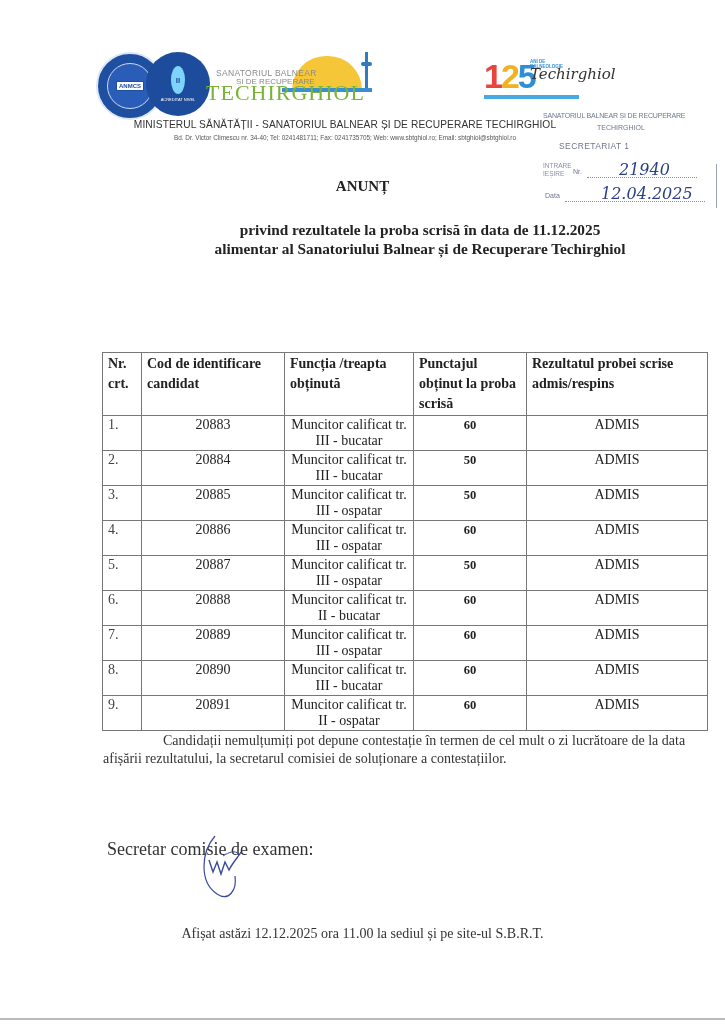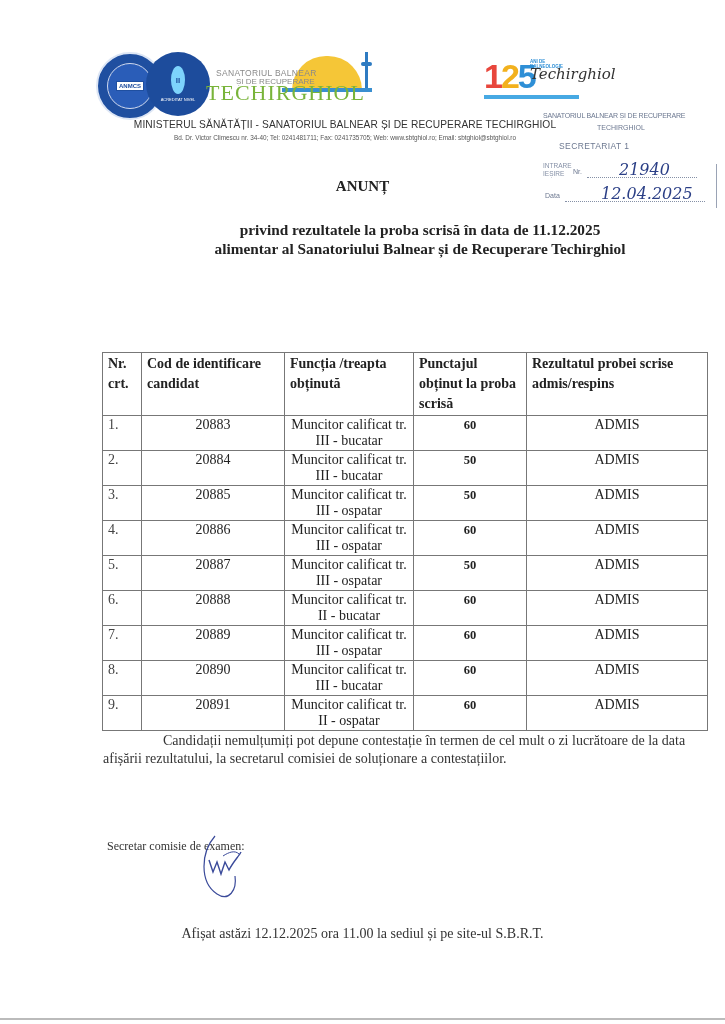--- a/index.html
+++ b/index.html
@@ -78,21 +78,21 @@
   table.results th { font-weight: bold; text-align: left; height: 51px; line-height: 20px; }
   table.results td { line-height: 16px; height: 30px; }
   .c-nr { width: 28px; }
   .c-cod { width: 132px; text-align: center; }
   .c-fun { width: 118px; text-align: center; }
   .c-pct { width: 102px; text-align: center; font-weight: bold; font-size: 12.5px; }
   .c-res { text-align: center; }
   td.c-nr { color: #444; }
 
   .note { left: 103px; top: 732px; width: 606px; font-size: 14px; line-height: 18px; text-indent: 60px; color: #333; }
-  .secretar { left: 107px; top: 839px; font-size: 12px; color: #333; }
+  .secretar { left: 107px; top: 839px; font-size: 18px; color: #333; }
   .sig { left: 195px; top: 832px; width: 60px; height: 70px; }
   .posted { left: 0; width: 725px; top: 926px; text-align: center; font-size: 14px; color: #333; }
   .bottom-line { left: 0; top: 1018px; width: 725px; height: 2px; background: #bbbbbb; }
 </style>
 </head>
 <body>
 
 <div class="abs anmcs">
   <div class="anmcs-inner">
     <span class="anmcs-label">ANMCS</span>

